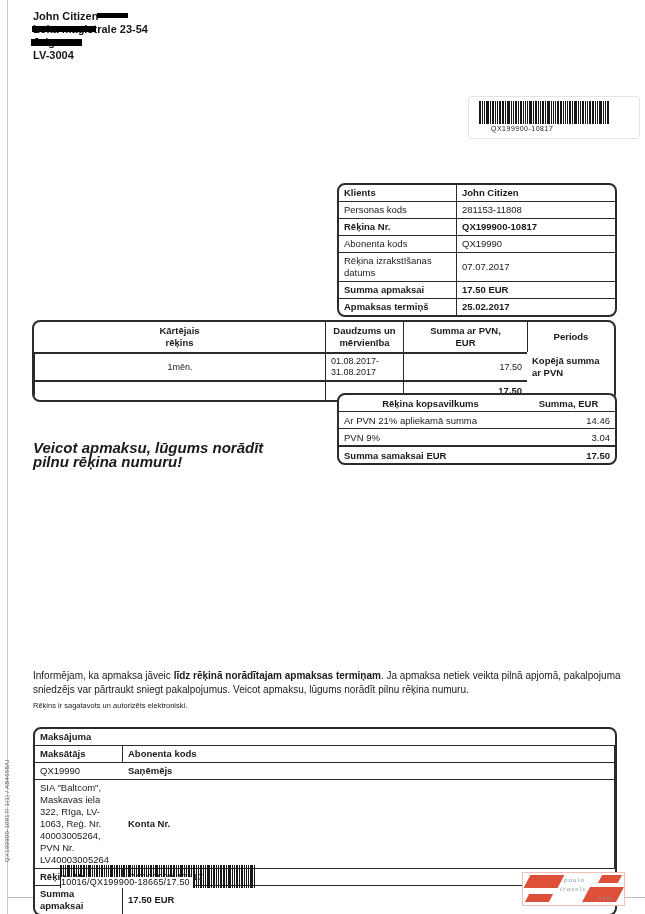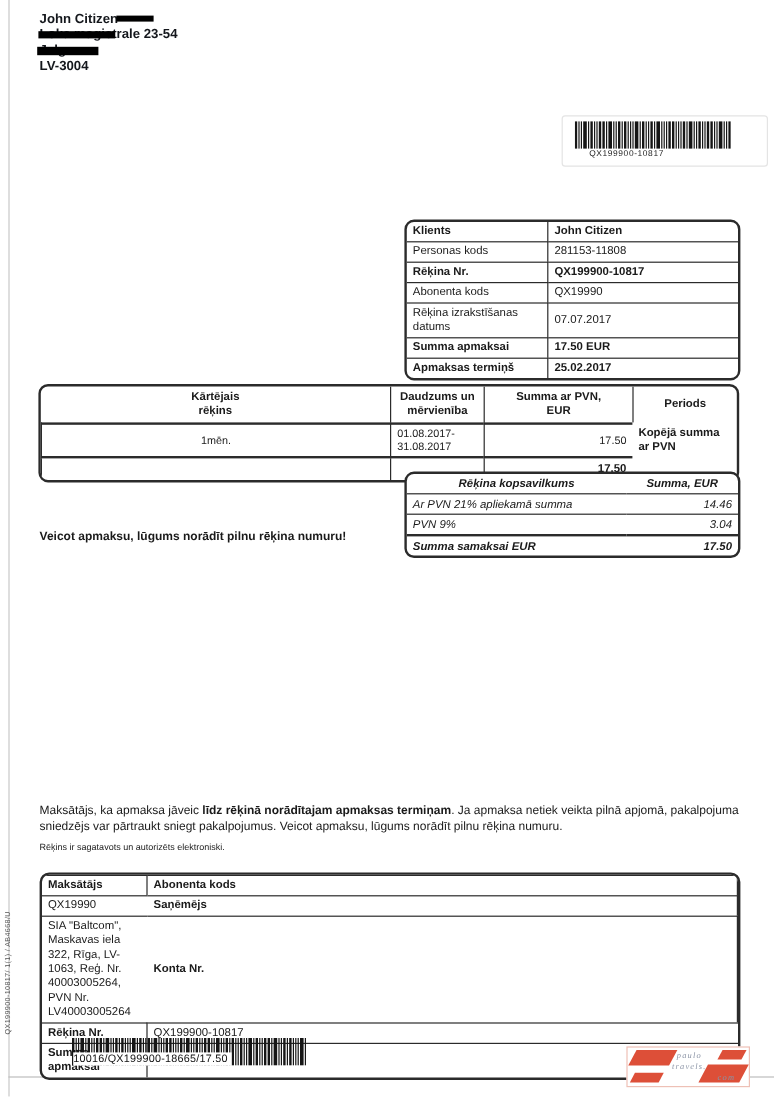--- a/index.html
+++ b/index.html
@@ -48,27 +48,27 @@
   .services-table{position:absolute;left:32px;top:320px;width:580px;grid-template-columns:291px 78px 124px 1fr;font-size:9px;}
   .services-table .h{font-weight:bold;text-align:center;padding:3px 2px;min-height:24px;line-height:12px;
                      display:flex;align-items:center;justify-content:center;white-space:pre-line;font-size:9.5px;}
   .services-table .vl{border-left:1px solid #2b2b2b;}
   .services-table .d{border-top:2px solid #2b2b2b;border-bottom:2px solid #2b2b2b;padding:2px 5px;line-height:11px;display:flex;align-items:center;}
   .services-table .t{padding:3px 5px;font-weight:bold;line-height:12px;display:flex;align-items:center;font-size:9.5px;}
   .cc{justify-content:center;}
   .rr{justify-content:flex-end;}
 
   
-  .summary-table{position:absolute;left:337px;top:393px;width:276px;grid-template-columns:183px 1fr;font-size:9.5px;font-style:italic;}
+  .summary-table{position:absolute;left:337px;top:393px;width:276px;grid-template-columns:183px 1fr;font-size:9.5px;}
   .summary-table .c{padding:2.5px 5px;line-height:11px;border-top:1px solid #2b2b2b;display:flex;align-items:center;}
   .summary-table .c:nth-child(-n+2){border-top:none;}
   .summary-table .tt{border-top:2px solid #2b2b2b;}
 
   
-  .notice{position:absolute;left:33px;top:441px;width:268px;font-size:10px;font-weight:bold;line-height:14px;}
+  .notice{position:absolute;left:33px;top:441px;width:268px;font-size:15px;font-weight:bold;line-height:14px;font-style:italic;}
   .info{position:absolute;left:33px;top:669px;width:603px;font-size:10px;line-height:13.5px;}
   .e-note{margin-top:3px;font-size:7.5px;}
 
   
   .payment-table{position:absolute;left:33px;top:727px;width:580px;grid-template-columns:88px 1fr;font-size:9.5px;}
   .payment-table .full{grid-column:1/3;font-weight:bold;padding:2px 5px;line-height:12px;}
   .payment-table .c{border-top:1px solid #2b2b2b;padding:2px 5px;line-height:12px;display:flex;align-items:center;}
   .payment-table .lab{font-weight:bold;border-right:1px solid #2b2b2b;}
   .konta-val span{display:block;max-width:237px;word-spacing:2px;line-height:14px;}
 
@@ -207,25 +207,26 @@
     <div class="c rr">14.46</div>
     <div class="c">PVN 9%</div>
     <div class="c rr">3.04</div>
     <div class="c b tt">Summa samaksai EUR</div>
     <div class="c b tt rr">17.50</div>
   </div>
 
   <div class="notice">Veicot apmaksu, lūgums norādīt pilnu rēķina numuru!</div>
 
   <div class="info">
-    <div><span>Maksātājs, ka apmaksa jāveic </span><span class="b">līdz rēķinā norādītajam apmaksas termiņam</span><span>. Ja apmaksa netiek veikta pilnā apjomā, pakalpojuma sniedzējs var pārtraukt sniegt pakalpojumus. Veicot apmaksu, lūgums norādīt pilnu rēķina numuru.</span></div>
+    <div><span>Informējam, ka apmaksa jāveic </span><span class="b">līdz rēķinā norādītajam apmaksas termiņam</span><span>. Ja apmaksa netiek veikta pilnā apjomā, pakalpojuma sniedzējs var pārtraukt sniegt pakalpojumus. Veicot apmaksu, lūgums norādīt pilnu rēķina numuru.</span></div>
     <div class="e-note">Rēķins ir sagatavots un autorizēts elektroniski.</div>
   </div>
 
   <div class="grid-table payment-table">
+    <div class="full">Maksājuma</div>
     <div class="c lab">Maksātājs</div>
     <div class="c lab">Abonenta kods</div>
     <div class="c">QX19990</div>
     <div class="c lab">Saņēmējs</div>
     <div class="c">SIA "Baltcom", Maskavas iela 322, Rīga, LV- 1063, Reģ. Nr. 40003005264, PVN Nr. LV40003005264</div>
     <div class="c lab">Konta Nr.</div>
     <div class="c lab">Rēķina Nr.</div>
     <div class="c">QX199900-10817</div>
     <div class="c lab">Summa apmaksai</div>
     <div class="c b">17.50 EUR</div>

